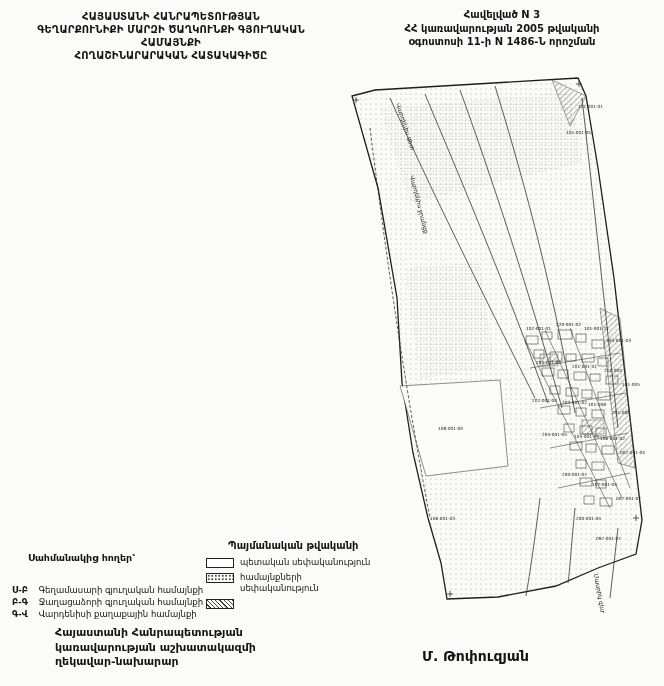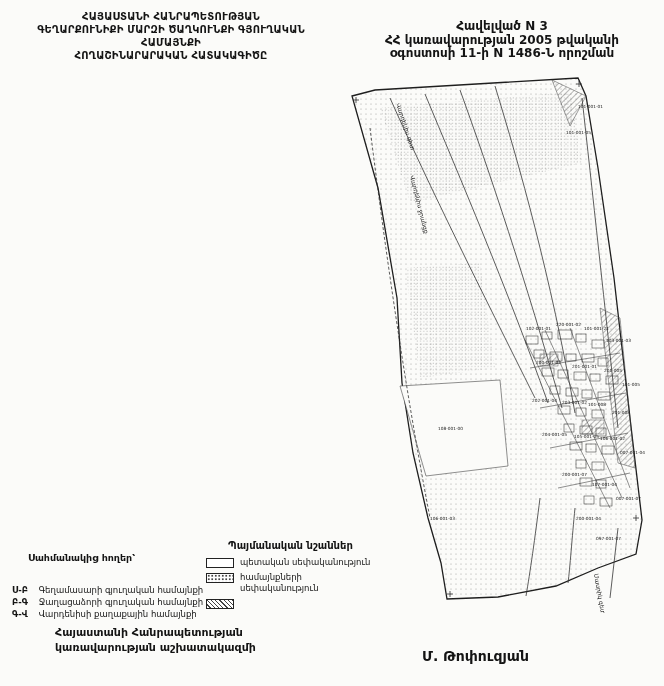--- a/index.html
+++ b/index.html
@@ -12,22 +12,22 @@
     overflow:hidden;
   }
   .page{position:absolute;inset:0;}
   
   .title-left{
     position:absolute;left:6px;top:10px;width:330px;
     text-align:center;font-weight:bold;font-size:10px;line-height:13px;
     letter-spacing:.2px;
   }
   .title-right{
-    position:absolute;left:352px;top:20px;width:300px;
-    text-align:center;font-weight:bold;font-size:12px;line-height:13.5px;
+    position:absolute;left:352px;top:8px;width:300px;
+    text-align:center;font-weight:bold;font-size:10px;line-height:13.5px;
   }
   
   #map-wrap{position:absolute;left:330px;top:68px;width:334px;height:545px;}
   #map-svg{width:334px;height:545px;display:block;}
   #parcel-labels text{font-size:4.3px;fill:#1a1a1a;font-family:"DejaVu Sans",sans-serif;}
   #road-labels text{font-size:6px;fill:#222;font-family:"DejaVu Sans",sans-serif;}
   
   .legend-adjacent{position:absolute;left:12px;top:552px;width:190px;font-size:8.5px;line-height:12px;}
   .legend-adjacent .lg-title{font-size:9.5px;font-weight:bold;margin-left:16px;margin-bottom:20px;}
   .legend-adjacent .row{white-space:nowrap;}
@@ -203,33 +203,34 @@
       <span class="code">Բ-Գ</span>
       <span>Ջաղացաձորի գյուղական համայնքի</span>
     </div>
     <div class="row">
       <span class="code">Գ-Վ</span>
       <span>Վարդենիսի քաղաքային համայնքի</span>
     </div>
   </div>
 
   <div class="legend-symbols">
-    <div class="lg-title">Պայմանական նշաններ</div>
+    <div class="lg-title">Պայմանական թվականի</div>
     <div class="row">
       <span class="sym"></span>
       <span class="lbl">պետական սեփականություն</span>
     </div>
     <div class="row">
       <span class="sym dotted"></span>
       <span class="lbl">համայնքների սեփականություն</span>
     </div>
     <div class="row">
       <span class="sym hatched"></span>
     </div>
   </div>
 
   <div class="signature">
     <div>Հայաստանի Հանրապետության</div>
     <div>կառավարության աշխատակազմի</div>
+    <div>ղեկավար-նախարար</div>
   </div>
   <div class="sig-name">Մ. Թոփուզյան</div>
 
 </div>
 
 </body></html>

